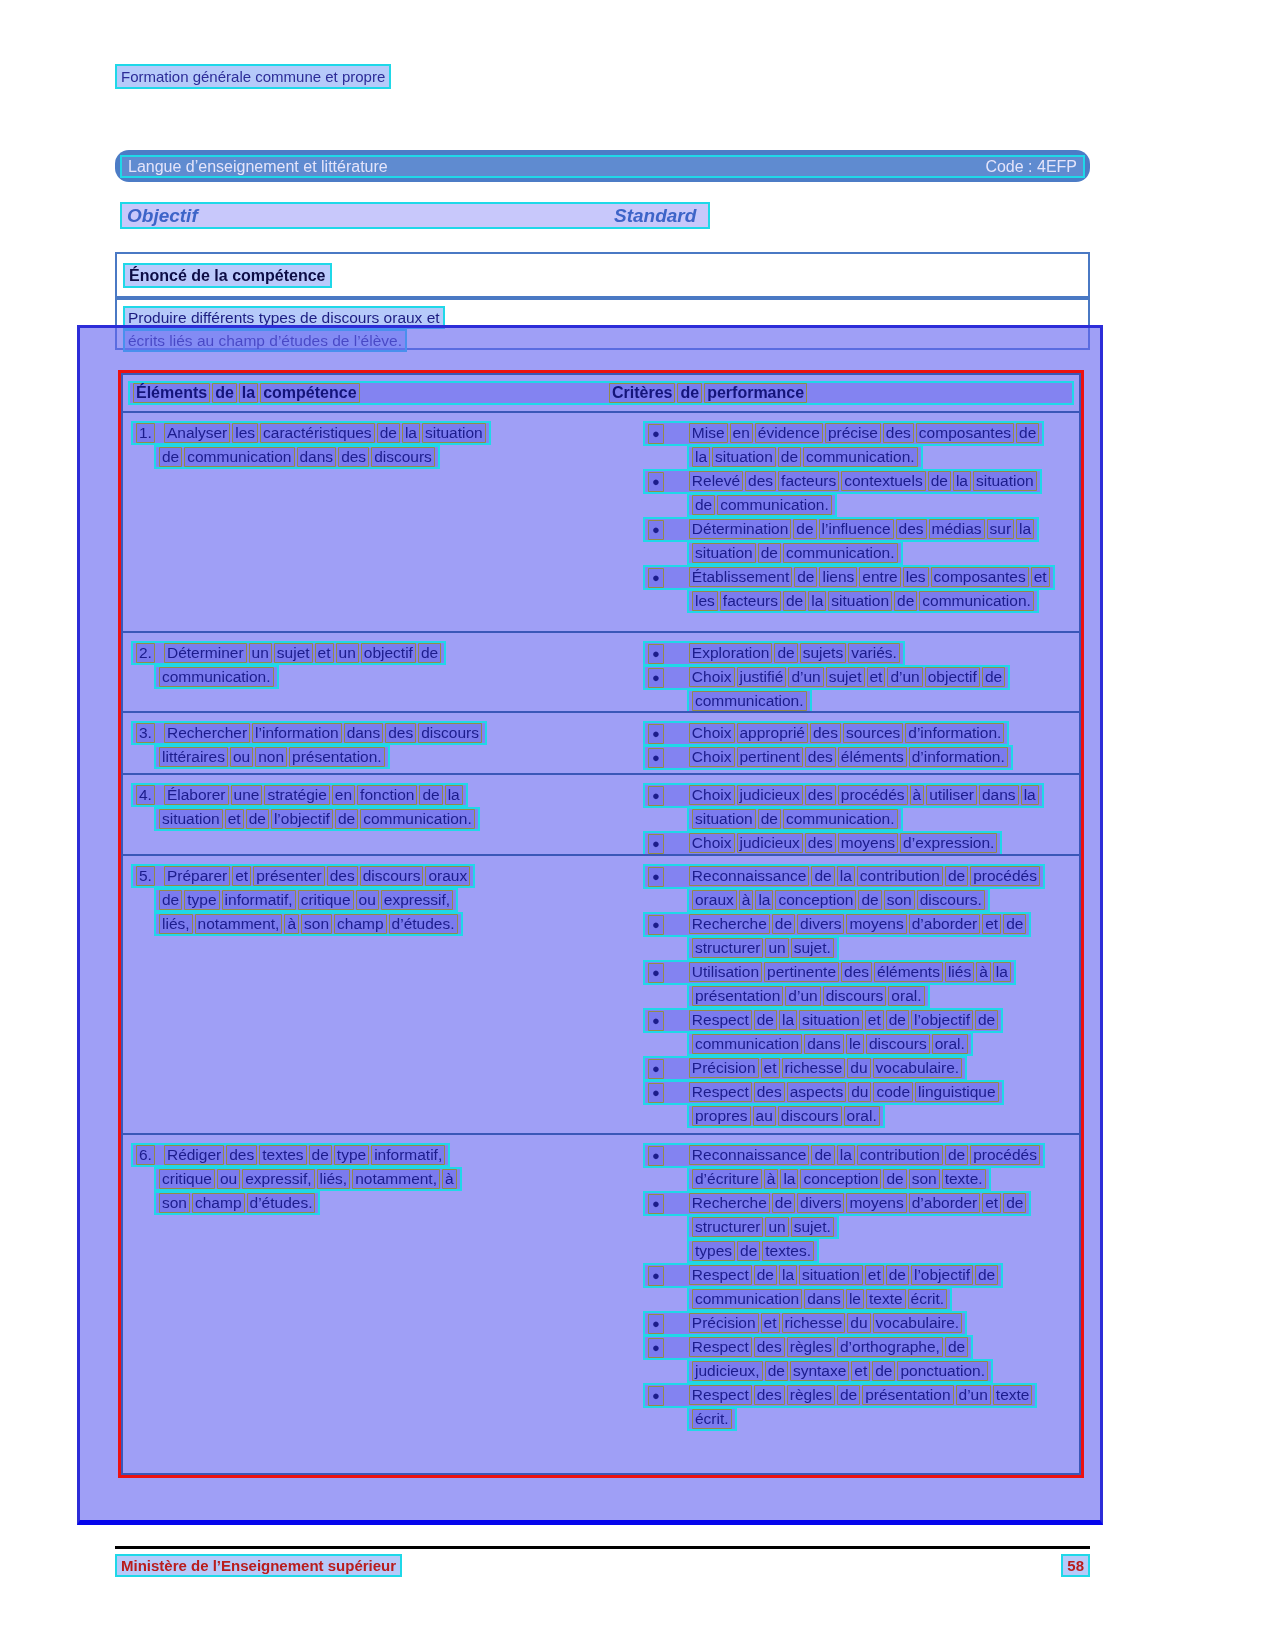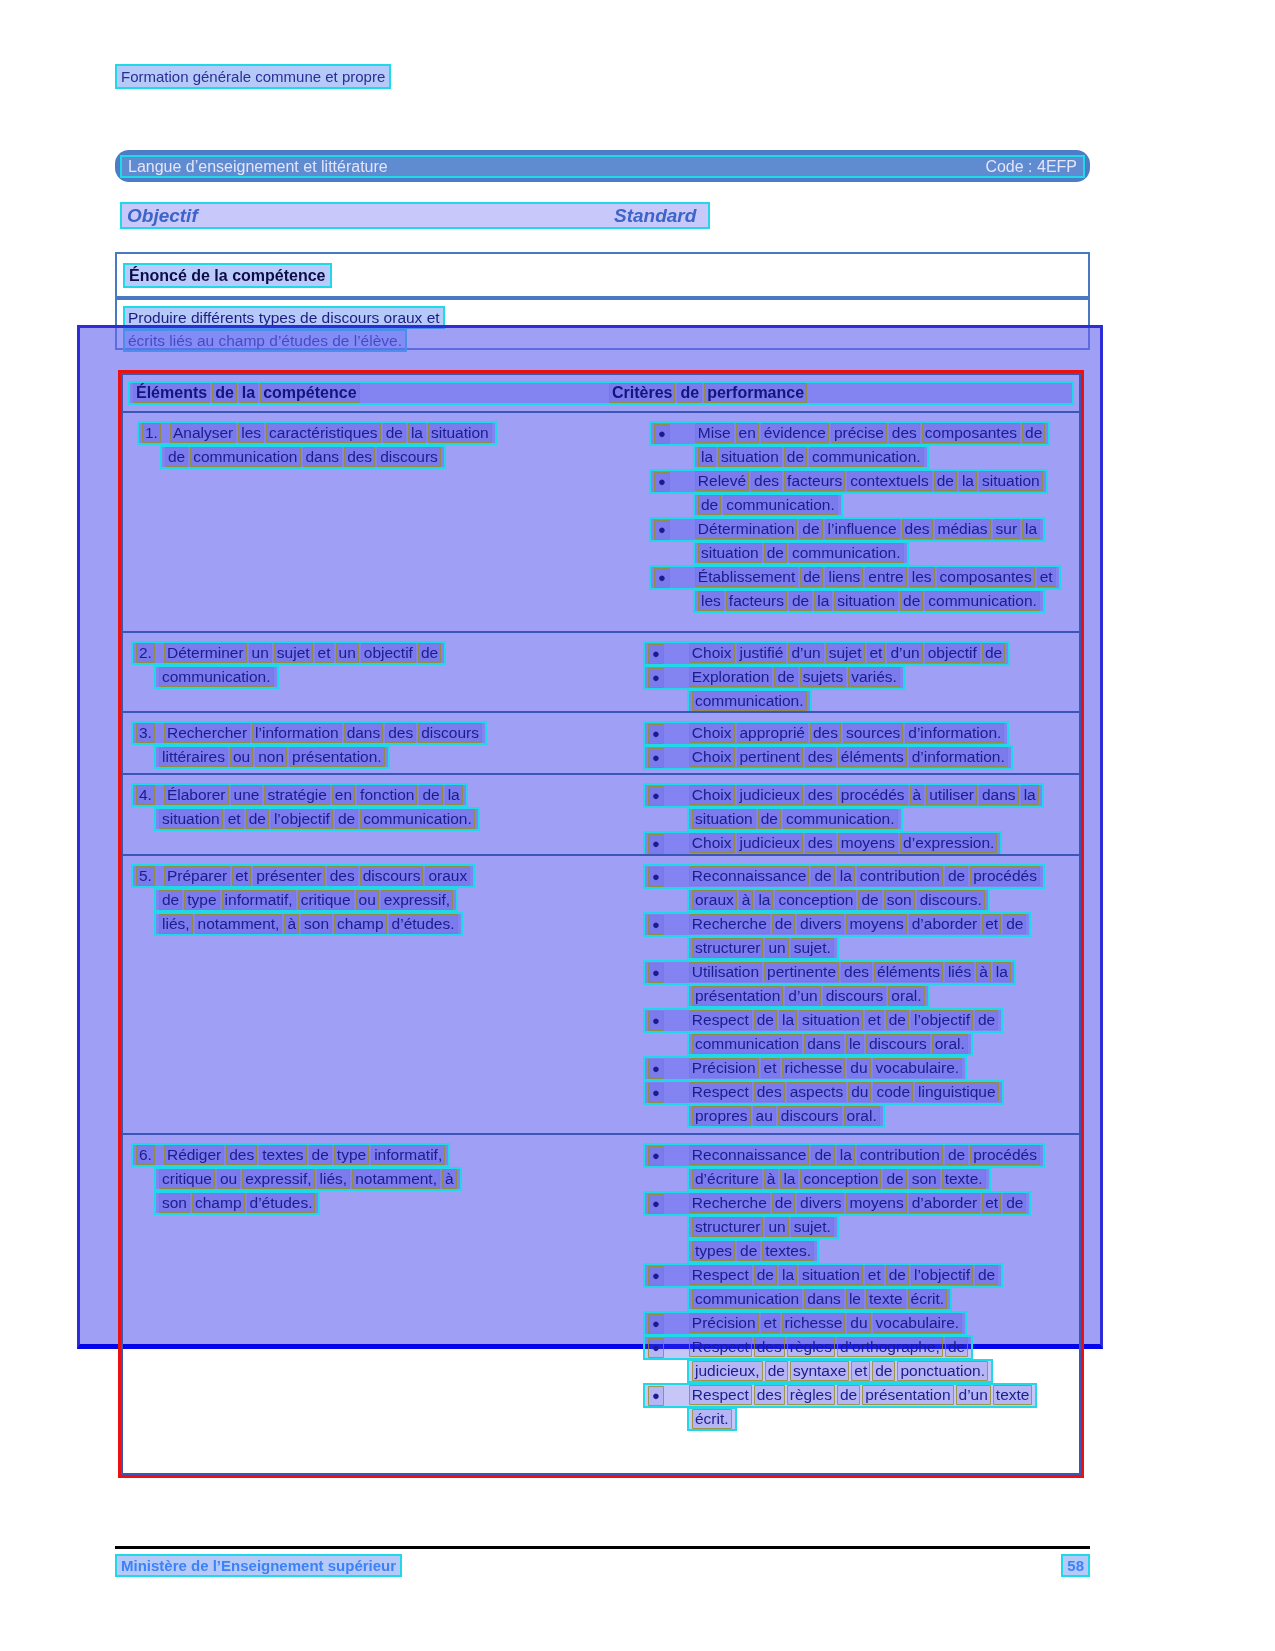--- a/index.html
+++ b/index.html
@@ -64,21 +64,21 @@
   .enonce-box .hl-top{margin:9px 0 0 6px;font-weight:bold;font-size:16px;color:#0d0d45;background:rgba(120,150,250,0.5);}
   .produire-box{
     position:absolute;left:115px;top:298px;width:975px;height:52px;
     border:2px solid var(--box-border-blue,#4A79C4);box-sizing:border-box;background:#fff;
     font-size:15.5px;color:#1c1c80;
   }
   .produire-box .pline{height:23px;margin-left:6px;}
   .produire-box .hl-top{line-height:17px;padding:1px 3px;}
   
   .overlay{
-    position:absolute;left:77px;top:325px;width:1026px;height:1024px;box-sizing:border-box;
+    position:absolute;left:77px;top:325px;width:1026px;height:1200px;box-sizing:border-box;
     background:rgba(100,100,240,0.62);
     border:3px solid var(--overlay-border,#2D2DD8);
     border-bottom:5px solid var(--overlay-bottom,#0505EC);
   }
   .red-table{
     position:absolute;left:38px;top:42px;width:966px;height:1108px;box-sizing:border-box;
     border:3px solid var(--table-red,#EC1111);
   }
   .inner-table{
     position:absolute;inset:0;box-sizing:border-box;
@@ -92,21 +92,21 @@
   .band .right-h{position:absolute;left:478px;top:0;}
   .trow{display:flex;box-sizing:border-box;border-bottom:2px solid var(--table-blue,#3A57B8);overflow:hidden;}
   .trow:last-child{border-bottom:none;flex:1;}
   .cell-l{width:482px;box-sizing:border-box;padding:8px 0 0 8px;}
   .cell-r{flex:1;box-sizing:border-box;padding:8px 0 0 38px;}
   
   .footer-rule{position:absolute;left:115px;top:1546px;width:975px;height:3px;background:#000;}
   .footer-row{
     position:absolute;left:115px;top:1554px;width:975px;
     display:flex;justify-content:space-between;align-items:center;
-    font-size:15px;font-weight:bold;color:#3b82f6;
+    font-size:15px;font-weight:bold;color:#b91c1c;
   }
   .footer-row .hl-top{line-height:17px;}
 </style>
 </head>
 <body>
 
 <div class="top-label">
   <span class="hl-top">
     <span>Formation générale commune et propre</span>
   </span>
@@ -146,21 +146,21 @@
 <div class="overlay">
   <div class="red-table">
     <div class="inner-table">
       <div class="thead">
         <div class="hl band">
           <span class="hgroup"><span class="w">Éléments</span><span class="w">de</span><span class="w">la</span><span class="w">compétence</span></span>
           <span class="hgroup right-h"><span class="w">Critères</span><span class="w">de</span><span class="w">performance</span></span>
         </div>
       </div>
       <div id="tbody" style="display: flex; flex-direction: column; flex: 1 1 0%;">
-          <div class="trow" style="height: 220px; padding-left: 6px;">
+          <div class="trow" style="height: 220px;">
             <div class="cell-l">
               <div class="line"><span class="hl"><span class="w num">1.</span><span class="w">Analyser</span><span class="w">les</span><span class="w">caractéristiques</span><span class="w">de</span><span class="w">la</span><span class="w">situation</span></span></div>
               <div class="line cont-l"><span class="hl"><span class="w">de</span><span class="w">communication</span><span class="w">dans</span><span class="w">des</span><span class="w">discours</span></span></div>
             </div>
             <div class="cell-r">
               <div class="line"><span class="hl"><span class="w bullet">●</span><span class="w">Mise</span><span class="w">en</span><span class="w">évidence</span><span class="w">précise</span><span class="w">des</span><span class="w">composantes</span><span class="w">de</span></span></div>
               <div class="line cont-r"><span class="hl"><span class="w">la</span><span class="w">situation</span><span class="w">de</span><span class="w">communication.</span></span></div>
               <div class="line"><span class="hl"><span class="w bullet">●</span><span class="w">Relevé</span><span class="w">des</span><span class="w">facteurs</span><span class="w">contextuels</span><span class="w">de</span><span class="w">la</span><span class="w">situation</span></span></div>
               <div class="line cont-r"><span class="hl"><span class="w">de</span><span class="w">communication.</span></span></div>
               <div class="line"><span class="hl"><span class="w bullet">●</span><span class="w">Détermination</span><span class="w">de</span><span class="w">l’influence</span><span class="w">des</span><span class="w">médias</span><span class="w">sur</span><span class="w">la</span></span></div>
@@ -168,22 +168,22 @@
               <div class="line"><span class="hl"><span class="w bullet">●</span><span class="w">Établissement</span><span class="w">de</span><span class="w">liens</span><span class="w">entre</span><span class="w">les</span><span class="w">composantes</span><span class="w">et</span></span></div>
               <div class="line cont-r"><span class="hl"><span class="w">les</span><span class="w">facteurs</span><span class="w">de</span><span class="w">la</span><span class="w">situation</span><span class="w">de</span><span class="w">communication.</span></span></div>
             </div>
           </div>
           <div class="trow" style="height: 80px;">
             <div class="cell-l">
               <div class="line"><span class="hl"><span class="w num">2.</span><span class="w">Déterminer</span><span class="w">un</span><span class="w">sujet</span><span class="w">et</span><span class="w">un</span><span class="w">objectif</span><span class="w">de</span></span></div>
               <div class="line cont-l"><span class="hl"><span class="w">communication.</span></span></div>
             </div>
             <div class="cell-r">
+              <div class="line"><span class="hl"><span class="w bullet">●</span><span class="w">Exploration</span><span class="w">de</span><span class="w">sujets</span><span class="w">variés.</span></span></div>
               <div class="line"><span class="hl"><span class="w bullet">●</span><span class="w">Choix</span><span class="w">justifié</span><span class="w">d’un</span><span class="w">sujet</span><span class="w">et</span><span class="w">d’un</span><span class="w">objectif</span><span class="w">de</span></span></div>
-              <div class="line"><span class="hl"><span class="w bullet">●</span><span class="w">Exploration</span><span class="w">de</span><span class="w">sujets</span><span class="w">variés.</span></span></div>
               <div class="line cont-r"><span class="hl"><span class="w">communication.</span></span></div>
             </div>
           </div>
           <div class="trow" style="height: 62px;">
             <div class="cell-l">
               <div class="line"><span class="hl"><span class="w num">3.</span><span class="w">Rechercher</span><span class="w">l’information</span><span class="w">dans</span><span class="w">des</span><span class="w">discours</span></span></div>
               <div class="line cont-l"><span class="hl"><span class="w">littéraires</span><span class="w">ou</span><span class="w">non</span><span class="w">présentation.</span></span></div>
             </div>
             <div class="cell-r">
               <div class="line"><span class="hl"><span class="w bullet">●</span><span class="w">Choix</span><span class="w">approprié</span><span class="w">des</span><span class="w">sources</span><span class="w">d’information.</span></span></div>

